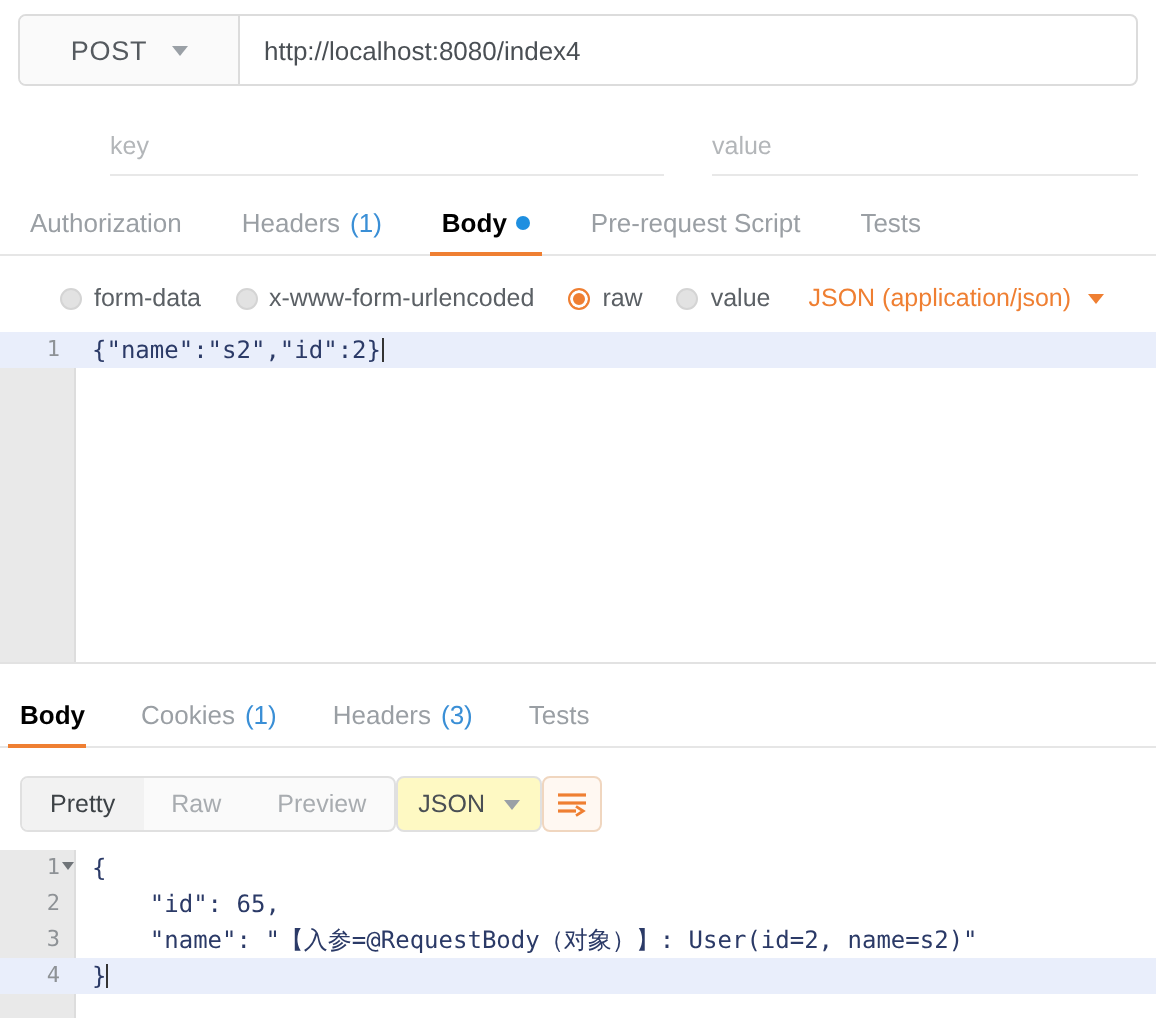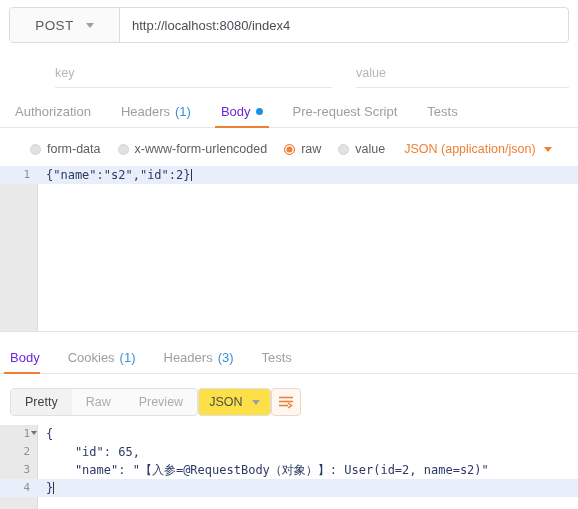--- a/index.html
+++ b/index.html
@@ -57,21 +57,21 @@
 
   
   .req-tabs {
     position: absolute; left: 0; top: 95px; width: 578px; height: 33px;
     display: flex; align-items: flex-start; border-bottom: 1px solid #e6e6e6;
   }
   .tab {
     position: relative; height: 32px; display: flex; align-items: center;
     gap: 5px; padding: 0 15px; font-size: 13px; color: #9a9fa4; cursor: pointer;
   }
-  .tab.active { color: #6d28d9; }
+  .tab.active { color: #000000; font-weight: bold; }
   .tab.active::after {
     content: ""; position: absolute; left: 9px; right: 9px; bottom: -1px;
     height: 2px; background: #ef7f32;
   }
   .tab .cnt { color: #3a8fd6; }
   .blue-dot {
     width: 7px; height: 7px; border-radius: 50%; background: #1e8fe0;
     display: inline-block;
   }
 
@@ -146,21 +146,21 @@
     border-radius: 4px; overflow: hidden; height: 28px; background: #fafafa;
   }
   .seg-btn {
     display: flex; align-items: center; padding: 0 14px;
     font-size: 12.5px; color: #a8acb0; cursor: pointer;
   }
   .seg-btn.active { color: #3d4246; background: #f2f2f2; }
   .fmt-select {
     display: flex; align-items: center; gap: 10px; height: 28px;
     padding: 0 10px; border: 1px solid #e0e0e0; border-radius: 4px;
-    background: #fde047; font-size: 12.5px; color: #4a4f54; cursor: pointer;
+    background: #fef9c3; font-size: 12.5px; color: #4a4f54; cursor: pointer;
   }
   .wrap-btn {
     width: 30px; height: 28px; display: flex; align-items: center;
     justify-content: center; border: 1px solid #f0d6bf; border-radius: 4px;
     background: #fff8f2; cursor: pointer;
   }
 
   .editor.response { top: 425px; height: 84px; }
   .editor.response .ctext { left: 46px; }
 </style>

